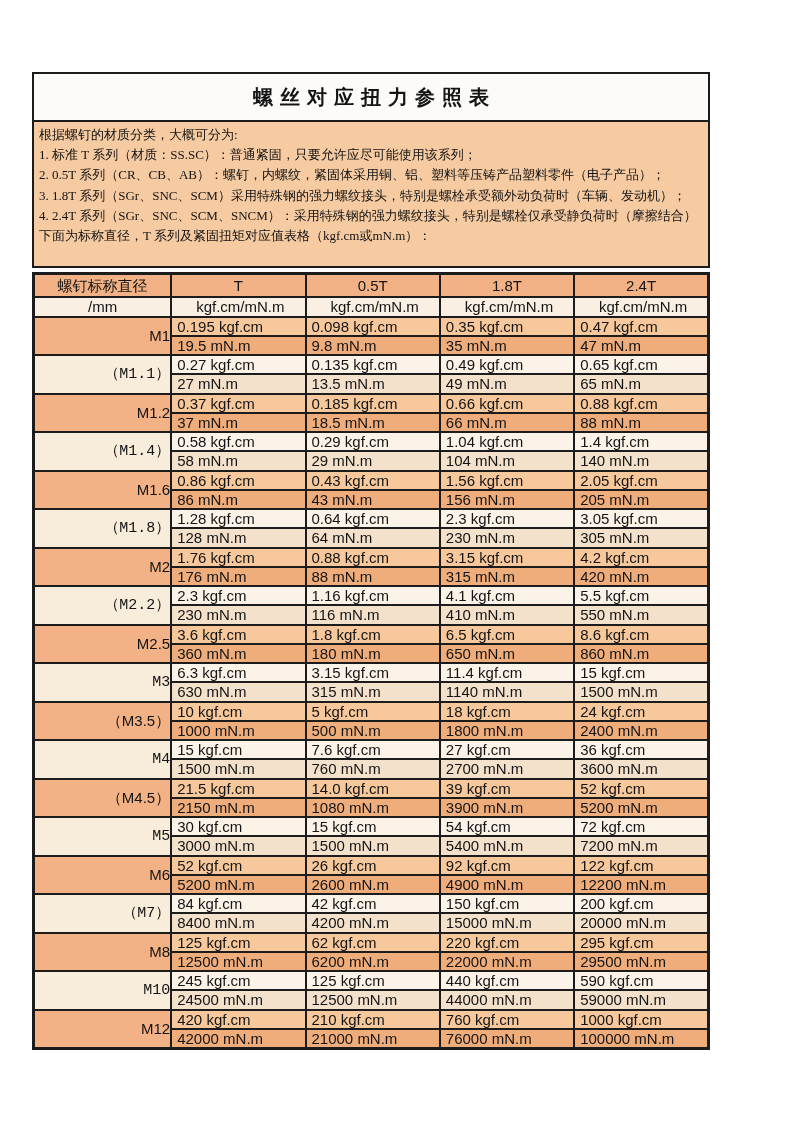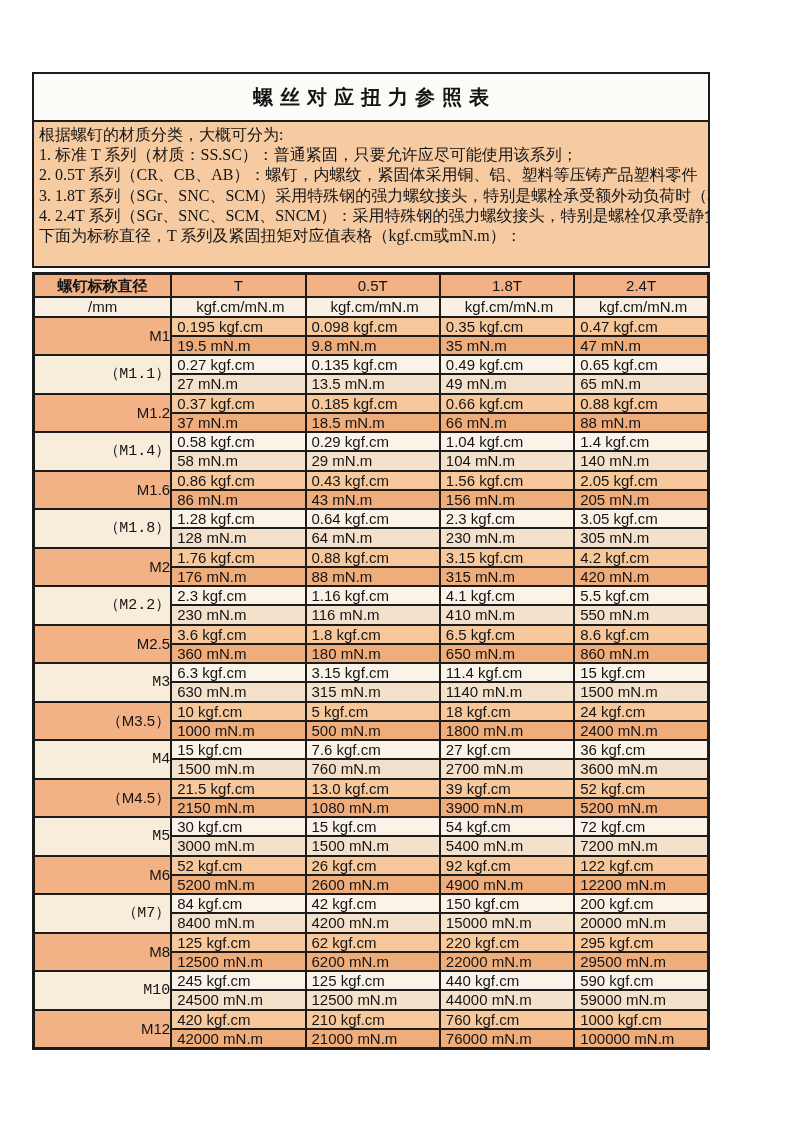--- a/index.html
+++ b/index.html
@@ -44,21 +44,21 @@
     text-indent: 7px;
     white-space: nowrap;
   }
   .intro-box {
     background: var(--intro-bg);
     border: 2px solid var(--border);
     border-top: none;
     height: 146px;
     padding: 3px 5px 0 5px;
     font-family: "Liberation Serif", "DejaVu Serif", serif;
-    font-size: 16px;
+    font-size: 13px;
     overflow: hidden;
   }
   .intro-box p {
     line-height: 20.2px;
     white-space: nowrap;
   }
   table.torque {
     margin-top: 4px;
     width: 100%;
     border-collapse: collapse;
@@ -69,21 +69,21 @@
   }
   col.c-label { width: 20.4%; }
   col.c-val { width: 19.9%; }
   td, th {
     border: 2px solid var(--border);
     overflow: hidden;
     white-space: nowrap;
   }
   tr.head1 { height: 23px; background: var(--header-bg); }
   tr.head1 th { font-weight: normal; text-align: center; }
-  tr.head1 th.diam { font-weight: bold; margin-top: 6px; }
+  tr.head1 th.diam { font-weight: normal; margin-top: 6px; }
   tr.head2 { height: 20px; background: var(--subheader-bg); }
   tr.head2 td { font-weight: normal; }
   tr.head2 td.c { text-align: center; }
   tr.head2 td.l { text-align: center; padding-left: 4px; }
   tbody tr { height: 19px; }
   td.label-cell { text-align: right; }
   td.val { text-align: left; padding-left: 5px; }
   tr.mnm td.val { border-top-width: 1px; }
   tr.kgf.orange td.label-cell { background: var(--orange-label); }
   tr.kgf.orange td.val { background: var(--orange-light); }
@@ -287,21 +287,21 @@
         </tr>
         <tr class="mnm cream">
           <td class="val">1500 mN.m</td>
           <td class="val">760 mN.m</td>
           <td class="val">2700 mN.m</td>
           <td class="val">3600 mN.m</td>
         </tr>
         <tr class="kgf orange">
           <td class="label-cell" rowspan="2">（M4.5）</td>
           <td class="val">21.5 kgf.cm</td>
-          <td class="val">13.0 kgf.cm</td>
+          <td class="val">14.0 kgf.cm</td>
           <td class="val">39 kgf.cm</td>
           <td class="val">52 kgf.cm</td>
         </tr>
         <tr class="mnm orange">
           <td class="val">2150 mN.m</td>
           <td class="val">1080 mN.m</td>
           <td class="val">3900 mN.m</td>
           <td class="val">5200 mN.m</td>
         </tr>
         <tr class="kgf cream">

